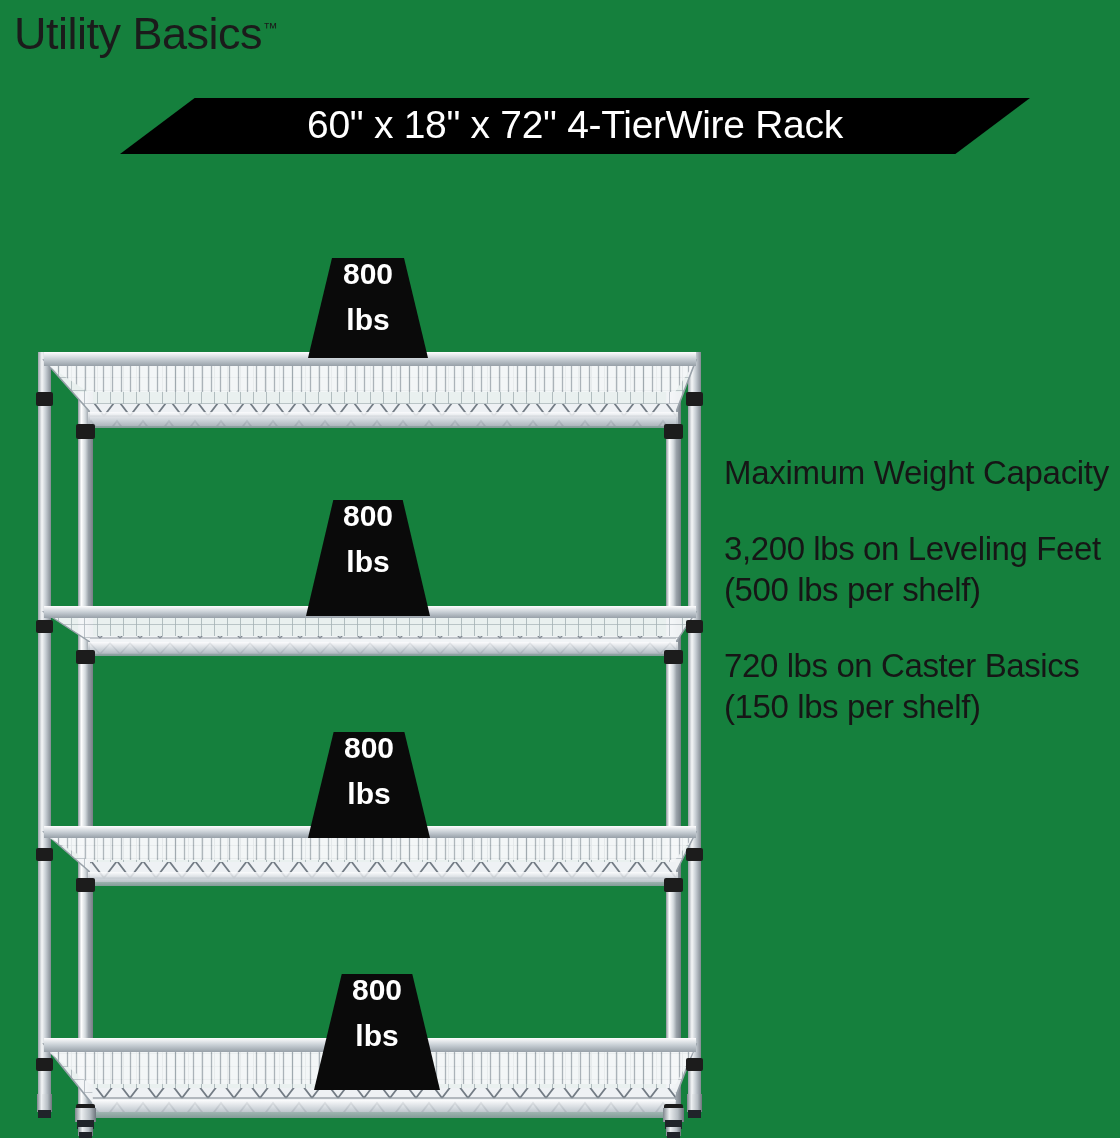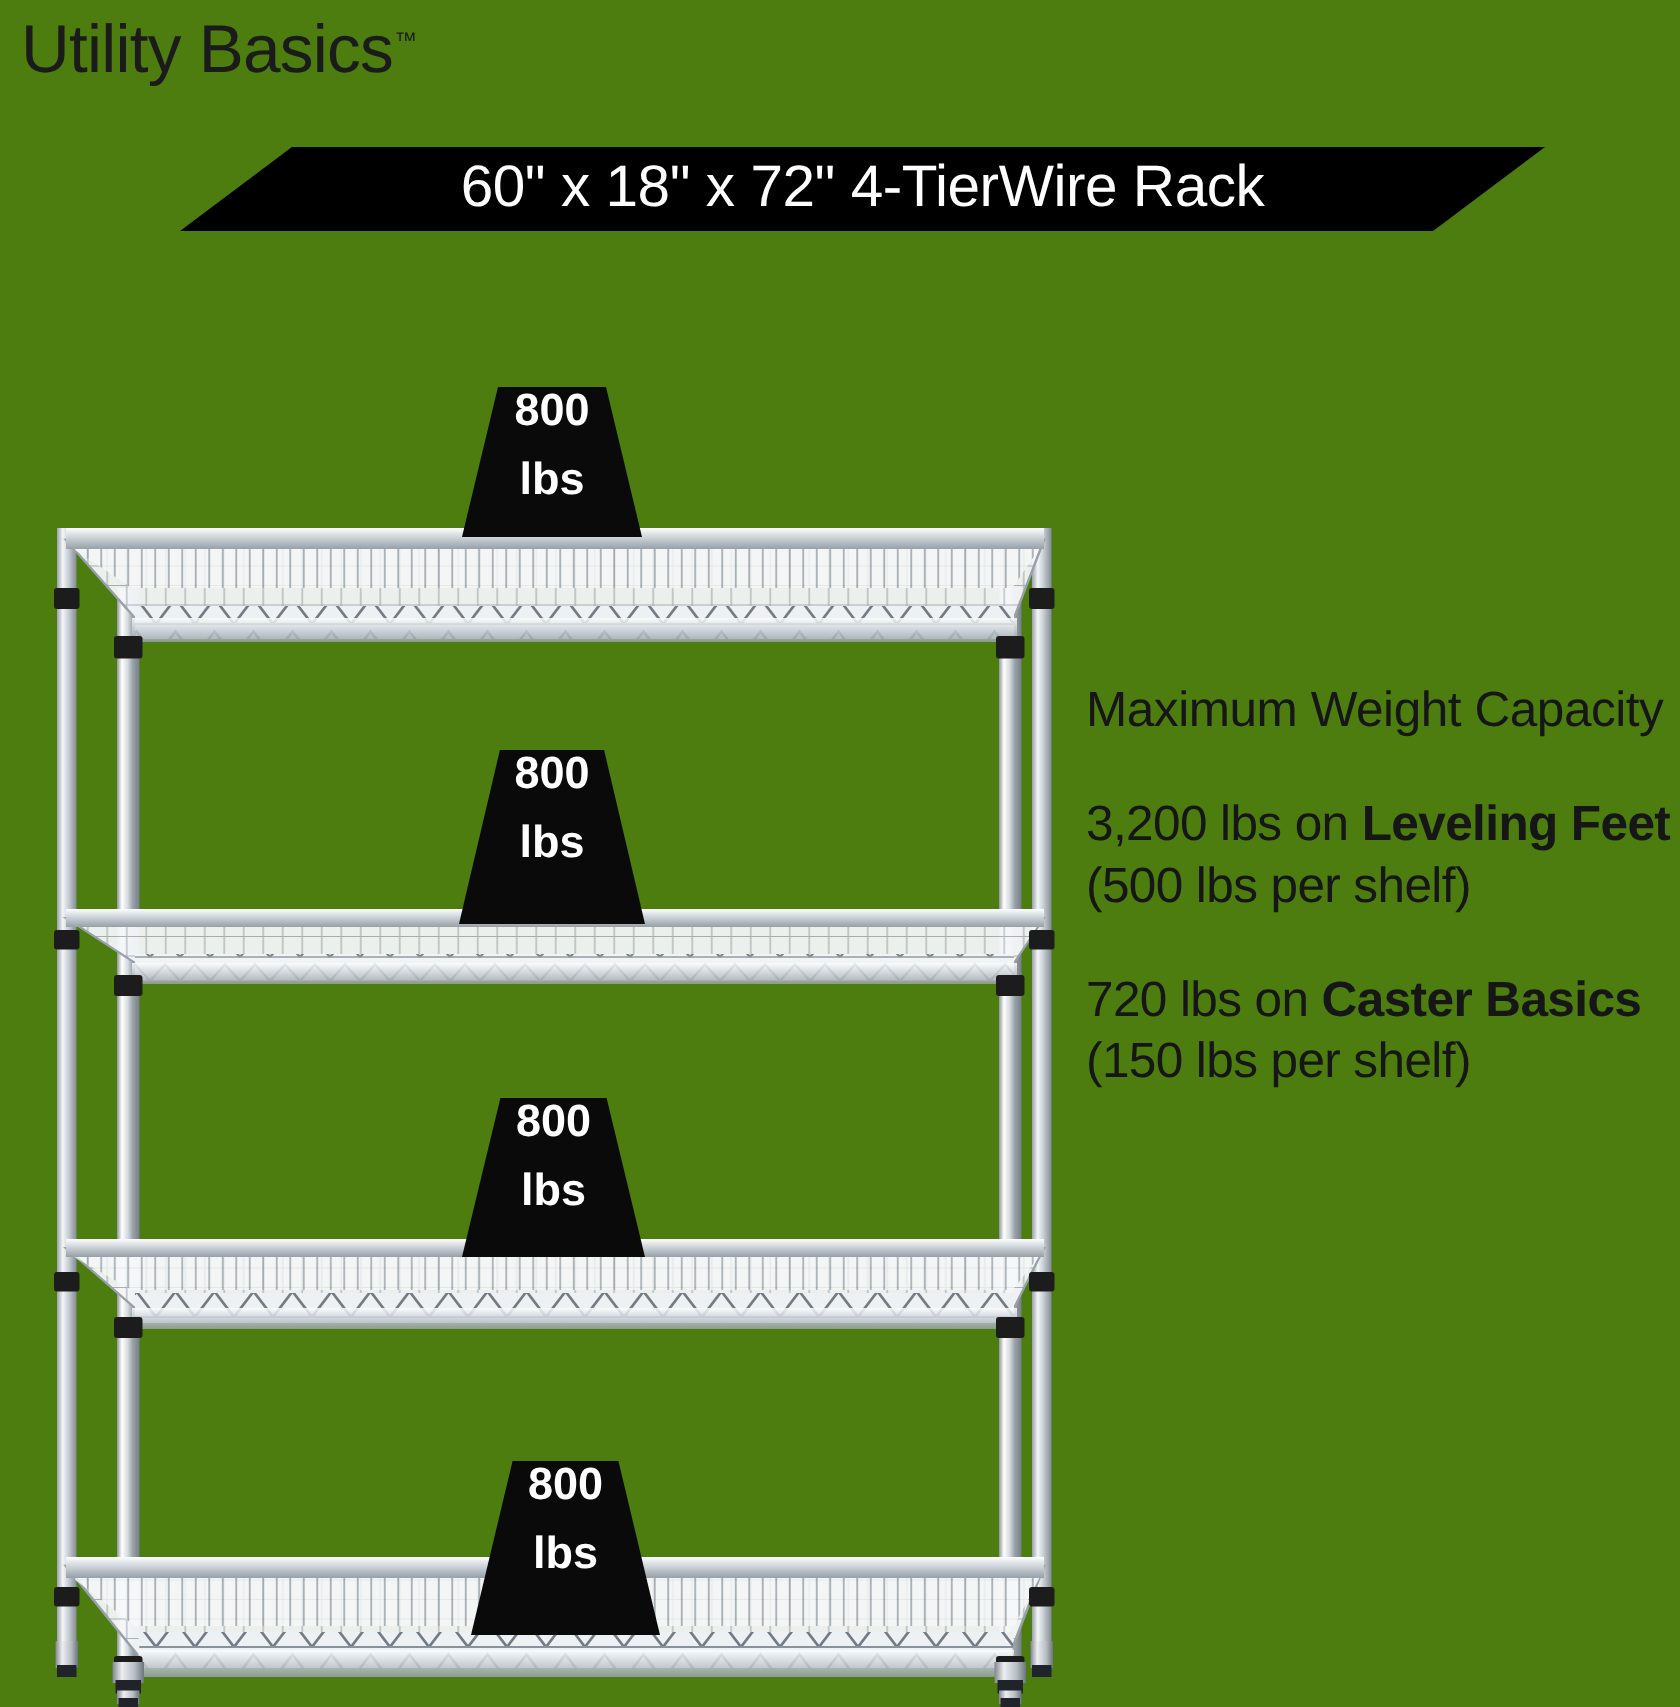--- a/index.html
+++ b/index.html
@@ -3,21 +3,21 @@
 <meta charset="utf-8">
 <title>Utility Basics Chrome Wire Rack</title>
 <style>
   * { box-sizing: border-box; margin: 0; padding: 0; }
   html, body {
     width: 1120px; height: 1138px;
     background: #ffffff;
     font-family: "Liberation Sans", sans-serif;
     overflow: hidden;
   }
-  .page { position: relative; width: 1120px; height: 1138px; background: #4d7c0f; }
+  .page { position: relative; width: 1120px; height: 1138px; background: #15803d; }
 
   
   .brand {
     position: absolute; left: 14px; top: 2px;
     font-size: 45px; line-height: 52px;
     font-weight: 400; color: #1b1b1b;
     letter-spacing: -0.5px; white-space: nowrap;
   }
   .brand .tm {
     font-size: 15px; vertical-align: super;
@@ -68,21 +68,21 @@
   .info { position: absolute; left: 724px; top: 452px; width: 396px; }
   .info h2 {
     font-size: 33px; line-height: 41px; font-weight: 400;
     color: #161616; letter-spacing: -0.3px;
   }
   .info p {
     font-size: 33px; line-height: 41px; font-weight: 400;
     color: #161616; letter-spacing: -0.4px;
     margin-top: 35px;
   }
-  .info p b { font-weight: 700; }
+  .info p b { font-weight: 400; }
 </style>
 </head>
 <body>
 
 <div class="page">
 
   <div class="brand"><span>Utility Basics</span><span class="tm">™</span></div>
 
   <div class="banner-wrap">
     <div class="banner-shape"></div>

